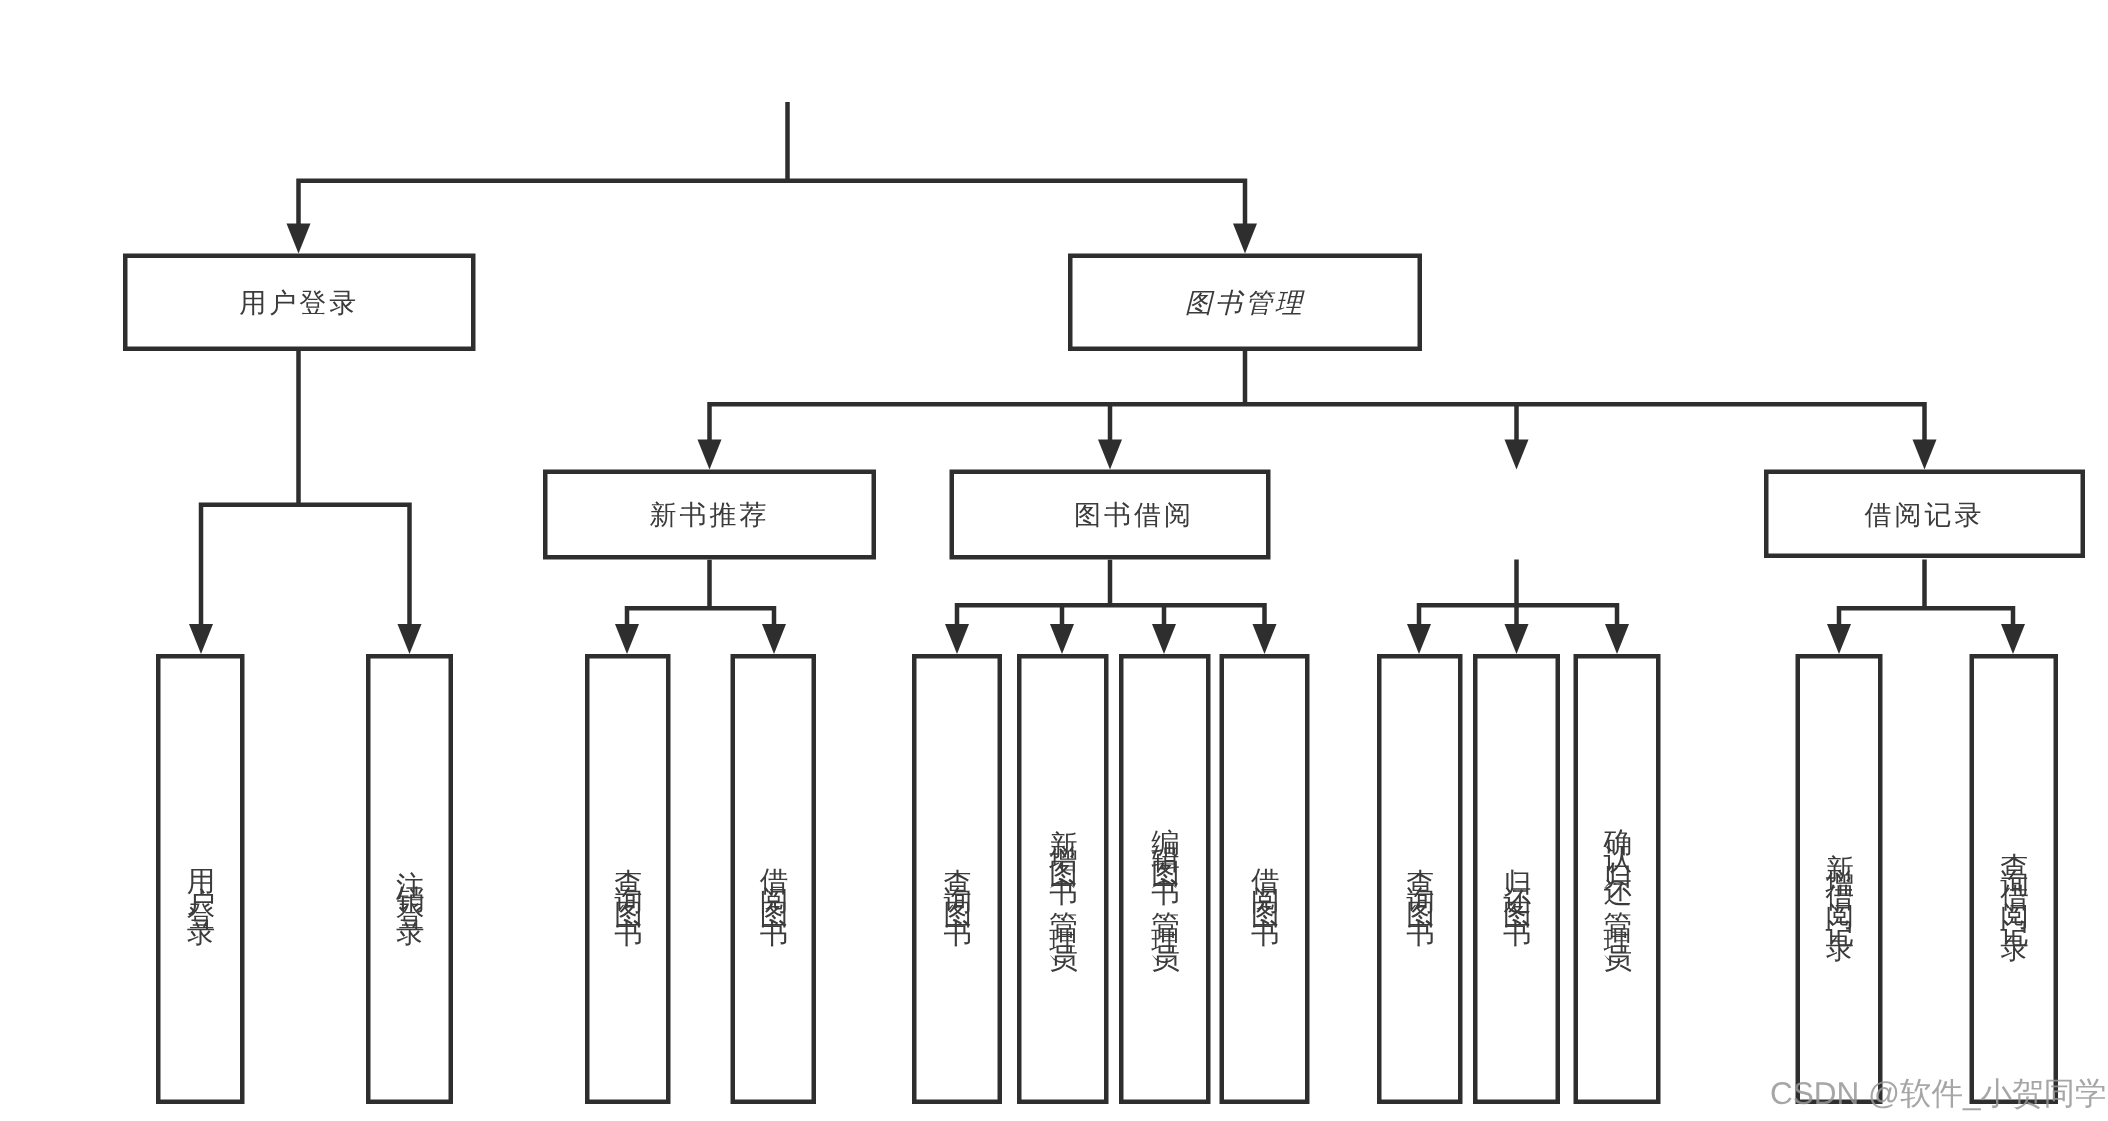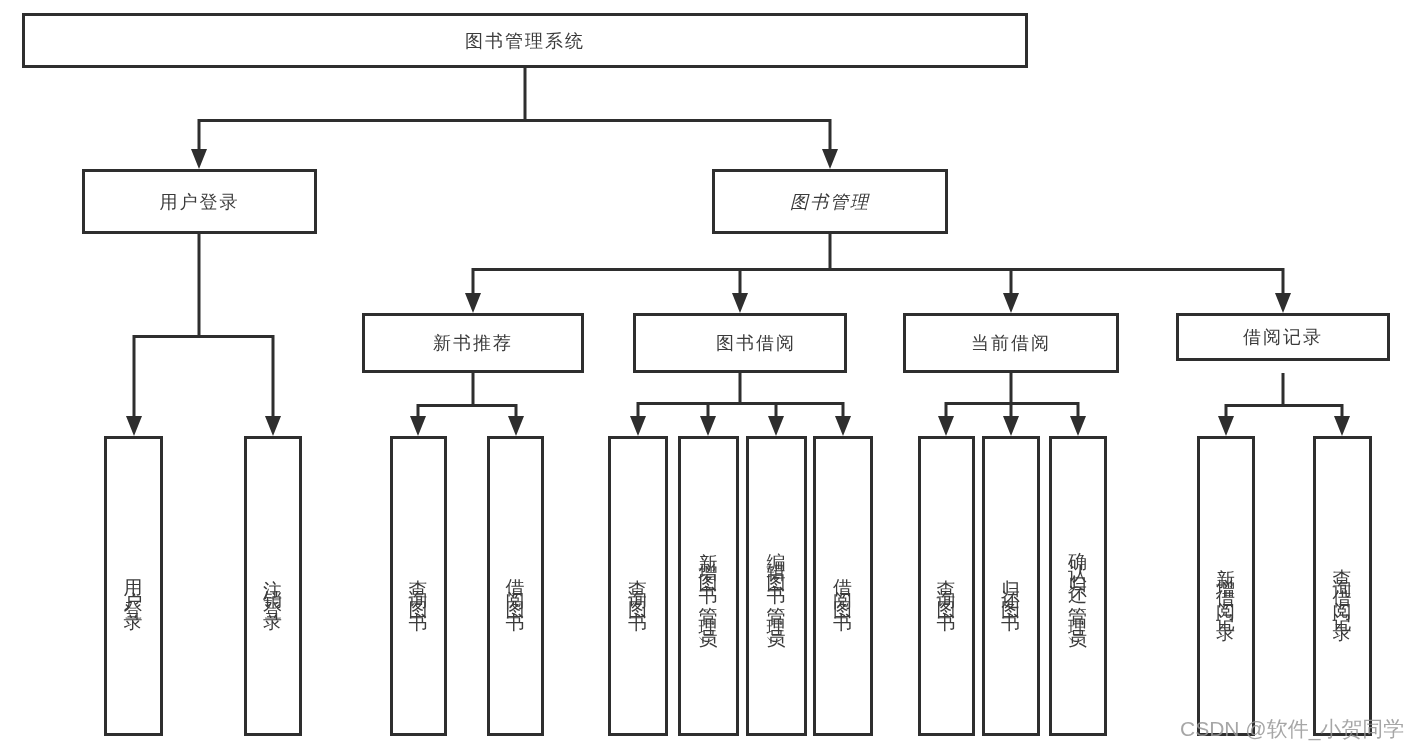--- a/index.html
+++ b/index.html
@@ -23,21 +23,21 @@
     font-size:19px;line-height:1;letter-spacing:11px;
     white-space:nowrap;
   }
   
   .n-root{left:22px;top:13px;width:1006px;height:55px;}
   .n-userlogin{left:82px;top:169px;width:235px;height:65px;}
   .n-bookmgmt{left:712px;top:169px;width:236px;height:65px;font-style:italic;}
   .n-nbr{left:362px;top:313px;width:222px;height:60px;}
   .n-bb{left:633px;top:313px;width:214px;height:60px;padding-left:32px;}
   .n-cb{left:903px;top:313px;width:216px;height:60px;}
-  .n-br{left:1176px;top:313px;width:214px;height:48px;}
+  .n-br{left:1176px;top:313px;width:214px;height:59px;}
   .lf{top:436px;height:300px;}
   .lf-user1{left:104px;width:59px;}
   .lf-user2{left:244px;width:58px;}
   .lf-nbr1{left:390px;width:57px;}
   .lf-nbr2{left:487px;width:57px;}
   .lf-bb1{left:608px;width:60px;}
   .lf-bb2{left:678px;width:61px;}
   .lf-bb3{left:746px;width:61px;}
   .lf-bb4{left:813px;width:60px;}
   .lf-cb1{left:918px;width:57px;}
@@ -89,39 +89,33 @@
       <polygon points="768,416 784,416 776,436"></polygon>
       <polygon points="835,416 851,416 843,436"></polygon>
       <polygon points="938,416 954,416 946,436"></polygon>
       <polygon points="1003,416 1019,416 1011,436"></polygon>
       <polygon points="1070,416 1086,416 1078,436"></polygon>
       <polygon points="1218,416 1234,416 1226,436"></polygon>
       <polygon points="1334,416 1350,416 1342,436"></polygon>
     </g>
   </svg>
 
-  <div class="node h-node n-root">
-    <span>图书管理系统</span>
-  </div>
 
   <div class="node h-node n-userlogin">
     <span>用户登录</span>
   </div>
   <div class="node h-node n-bookmgmt">
     <span>图书管理</span>
   </div>
 
   <div class="node h-node n-nbr">
     <span>新书推荐</span>
   </div>
   <div class="node h-node n-bb">
     <span>图书借阅</span>
-  </div>
-  <div class="node h-node n-cb">
-    <span>当前借阅</span>
   </div>
   <div class="node h-node n-br">
     <span>借阅记录</span>
   </div>
 
   <div class="node v-node lf lf-user1">
     <span>用户登录</span>
   </div>
   <div class="node v-node lf lf-user2">
     <span>注销登录</span>

